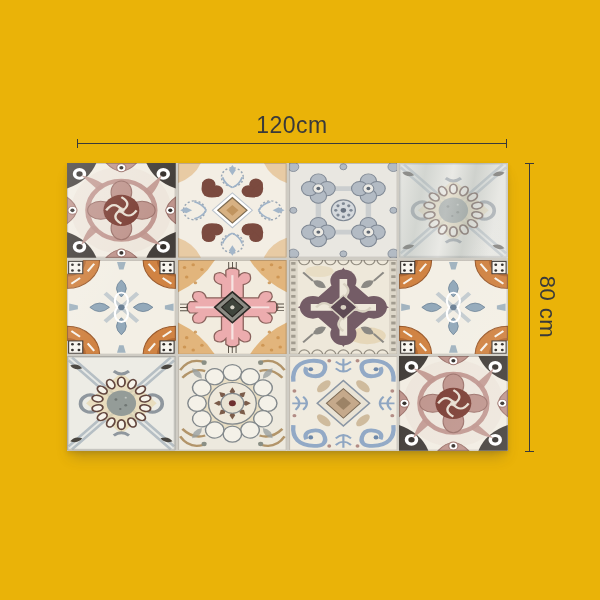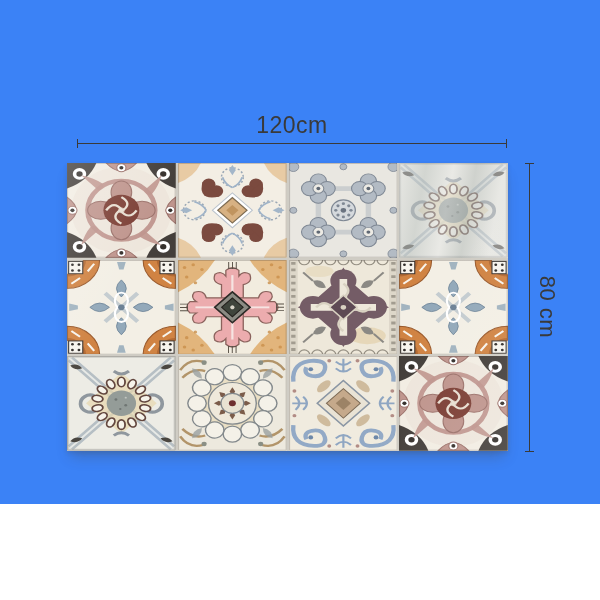--- a/index.html
+++ b/index.html
@@ -1,17 +1,17 @@
 <!DOCTYPE html>
 <html><head>
 <meta charset="utf-8">
 <style>
   html,body{margin:0;padding:0;background:#ffffff;}
   body{width:600px;height:600px;overflow:hidden;font-family:"Liberation Sans",sans-serif;}
-  .stage{position:relative;width:600px;height:504px;background:#3b82f6;}
+  .stage{position:relative;width:600px;height:600px;background:#eab308;}
 
   
   .dim-top-label{
     position:absolute;left:77px;top:112px;width:430px;
     text-align:center;font-size:23px;font-weight:400;letter-spacing:.5px;
     color:var(--dim,#3a3a3a);
   }
   .dim-top-line{
     position:absolute;left:77px;top:143px;width:430px;height:1px;
     background:var(--dim,#3a3a3a);

